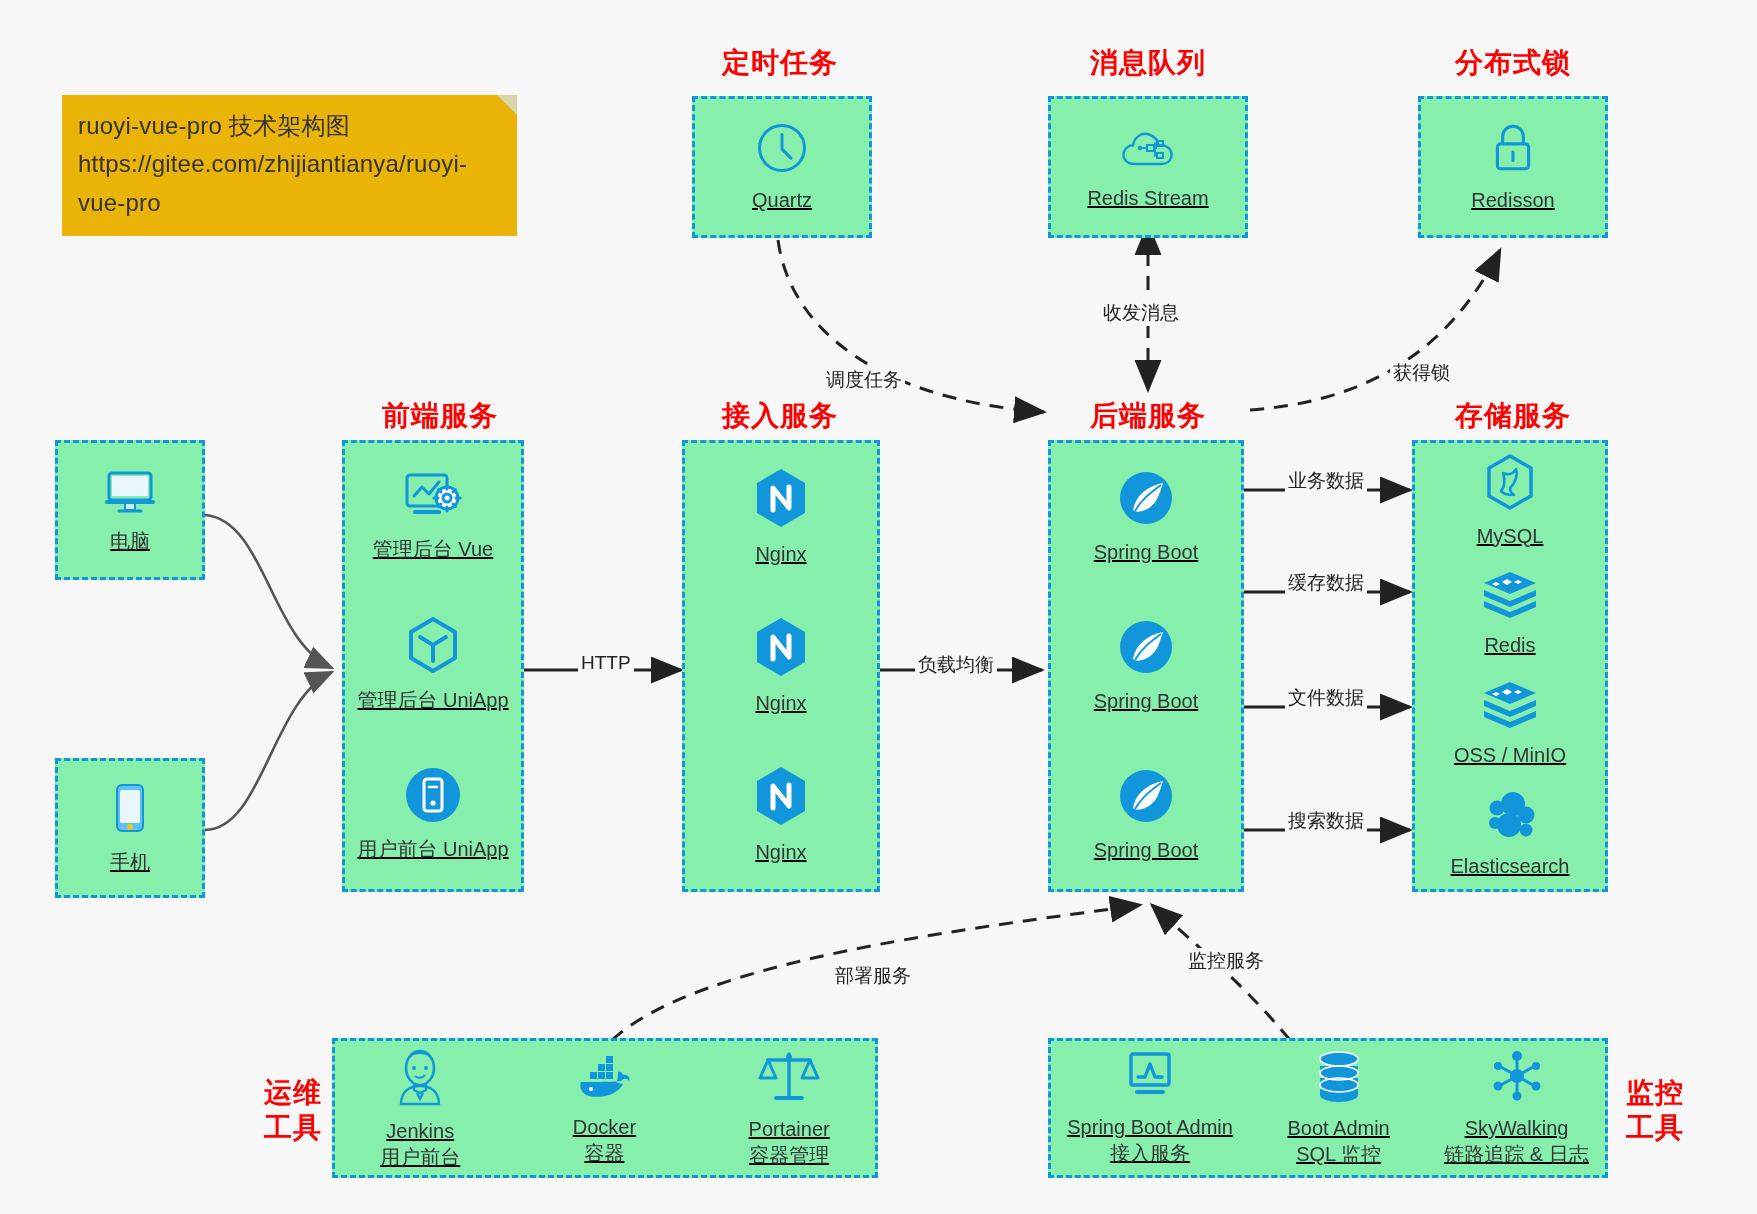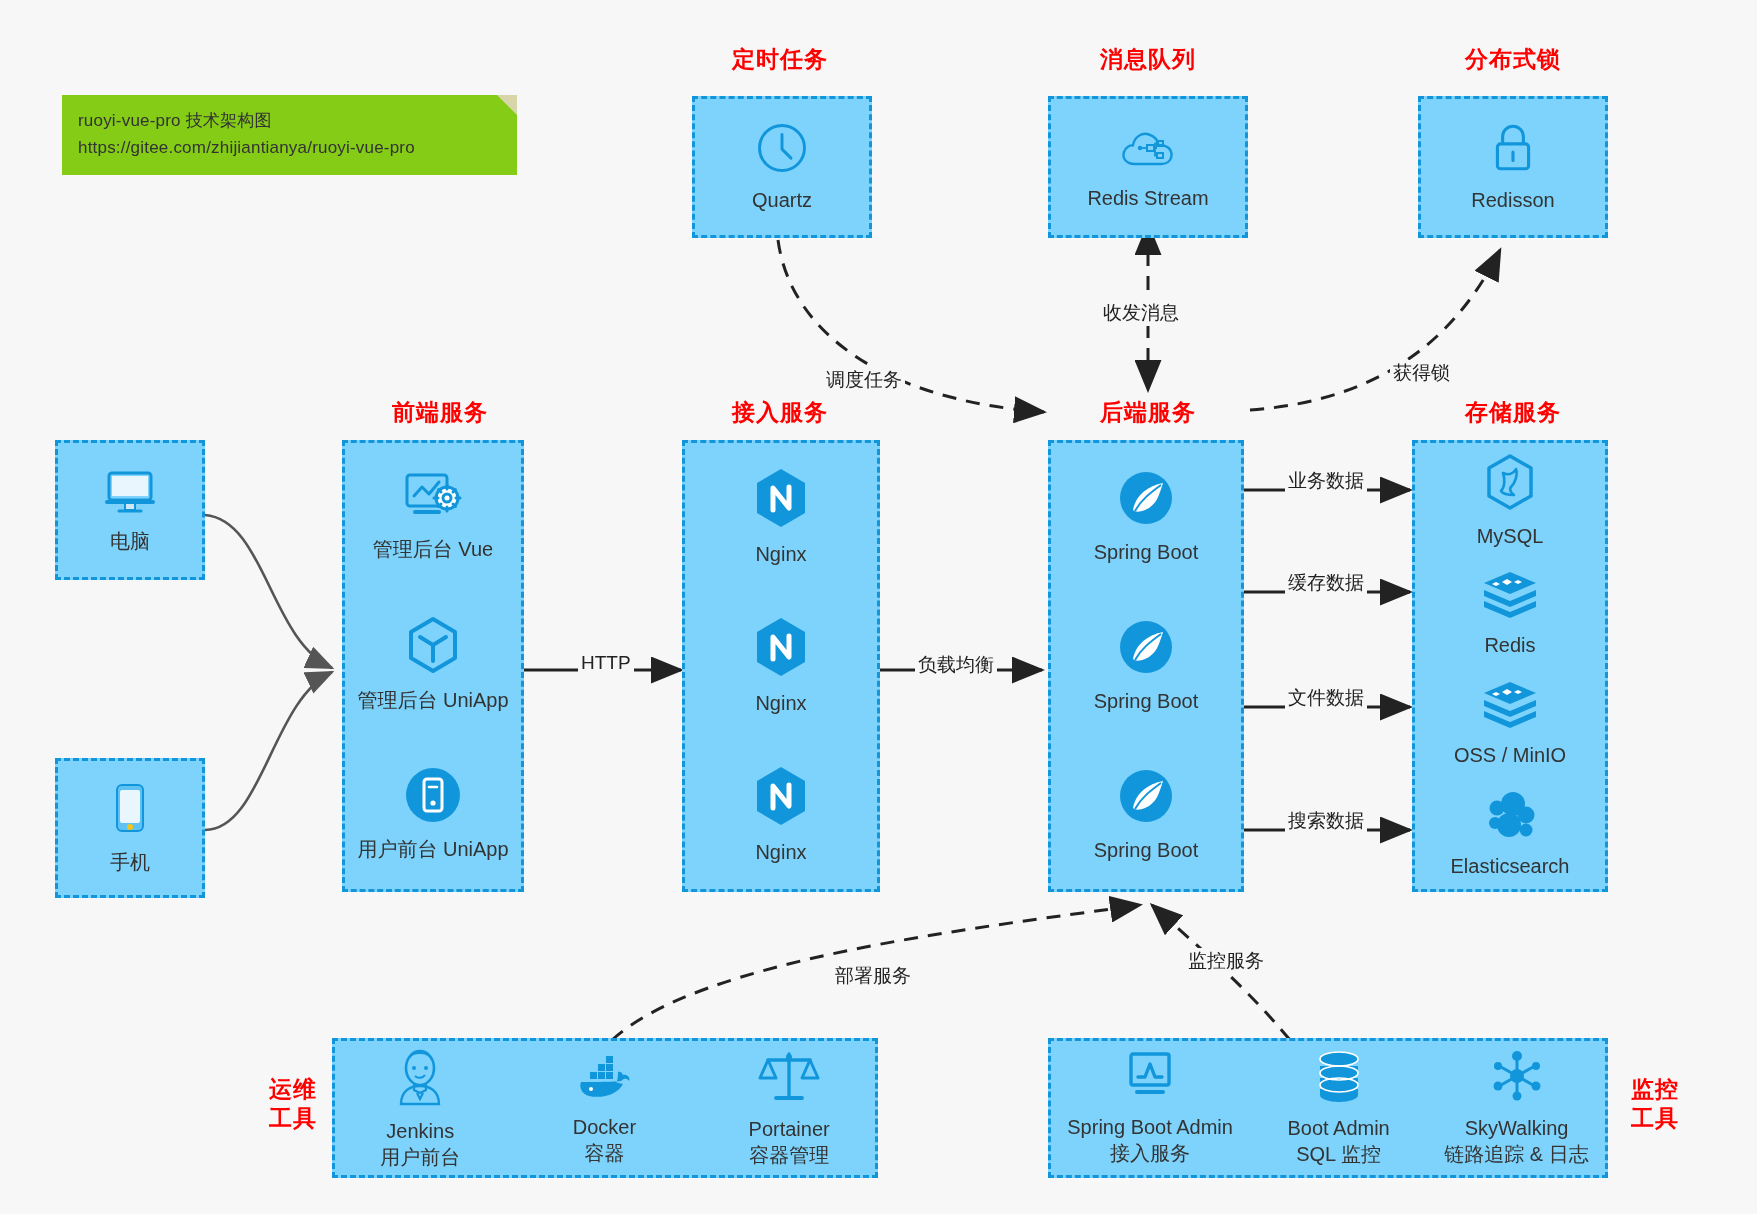--- a/index.html
+++ b/index.html
@@ -7,51 +7,52 @@
     width: 1757px; height: 1214px;
     background: #f7f7f7;
     font-family: "Liberation Sans", "DejaVu Sans", sans-serif;
     overflow: hidden;
   }
   #canvas { position: relative; width: 1757px; height: 1214px; background: #f7f7f7; }
 
   
   .note {
     position: absolute;
-    background: #84cc16;
+    background: #eab308;
     padding: 12px 16px 14px 16px;
     line-height: 1.6;
-    font-size: 17px;
+    font-size: 24px;
     color: #333;
     letter-spacing: .2px;
   }
   .note-fold {
     position: absolute; right: 0; top: 0;
     width: 0; height: 0;
     border-left: 20px solid transparent;
     border-top: 20px solid #d8d6a8;
   }
 
   
   .gbox {
     position: absolute;
     border: 3px dashed #1296db;
-    background: #7dd3fc;
+    background: #86efac;
     display: flex;
     align-items: center;
     justify-content: center;
+    text-decoration: underline;
   }
   .gbox.col { flex-direction: column; }
   .gbox.row { flex-direction: row; gap: 22px; }
 
   .glabel {
     position: absolute;
     color: #ff0000;
     font-weight: bold;
-    font-size: 23px;
+    font-size: 28px;
     text-align: center;
     line-height: 1.25;
     letter-spacing: 1px;
     white-space: pre-line;
   }
 
   
   .node {
     display: flex; flex-direction: column;
     align-items: center; justify-content: center;

